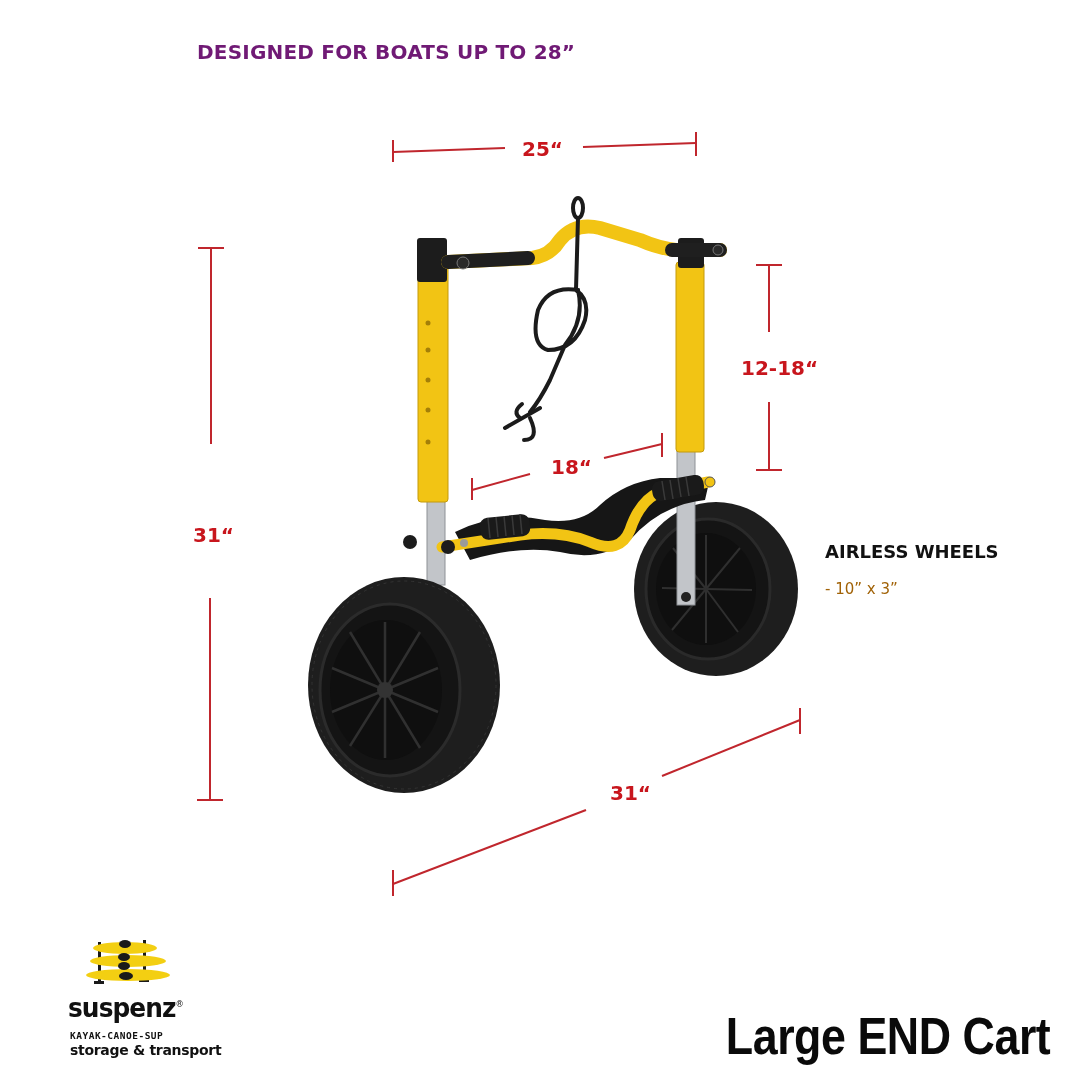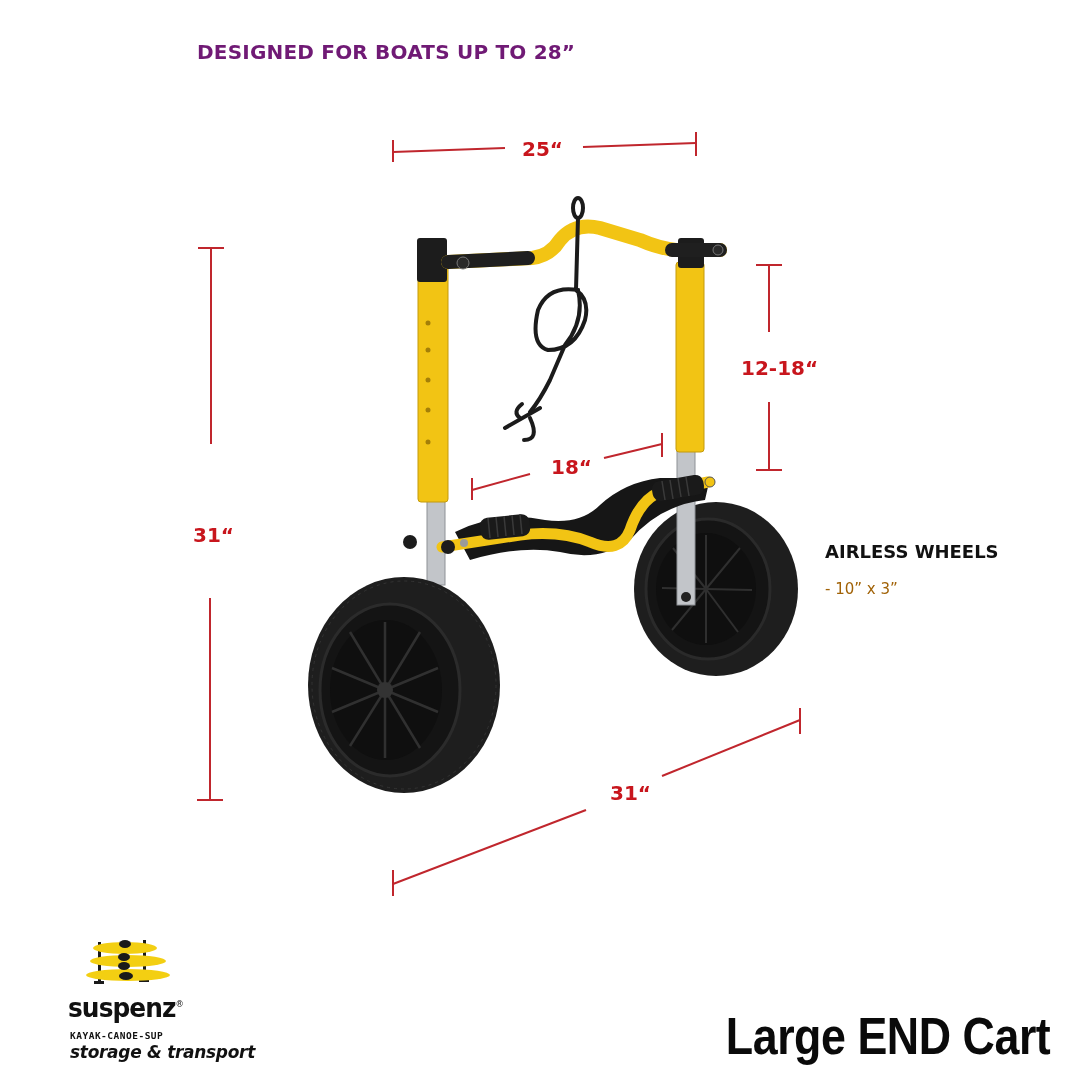--- a/index.html
+++ b/index.html
@@ -6,21 +6,21 @@
   body { width: 1080px; height: 1080px; position: relative; overflow: hidden; font-family: "DejaVu Sans", sans-serif; }
   .abs { position: absolute; }
   .headline { left: 197px; top: 40px; font-size: 20px; font-weight: bold; color: #701a75; letter-spacing: 0.2px; }
   .dim { font-family: "DejaVu Sans", sans-serif; font-weight: bold; color: #c8161d; font-size: 20px; }
   .feature-title { left: 825px; top: 541px; font-size: 18px; font-weight: bold; color: #111; }
   .feature-sub { left: 825px; top: 580px; font-size: 15px; color: #a16207; }
   .product-title { right: 30px; top: 1006px; font-family: "Liberation Sans", sans-serif; font-size: 52px; font-weight: bold; color: #0a0a0a; transform: scaleX(0.86); transform-origin: right center; letter-spacing: -0.5px; }
   .logo-word { left: 68px; top: 992px; font-family: "DejaVu Sans", sans-serif; font-weight: bold; font-size: 27px; color: #111; letter-spacing: -1px; transform: scaleX(0.92); transform-origin: left; }
   .logo-reg { font-size: 9px; vertical-align: super; font-weight: normal; }
   .logo-tag1 { left: 70px; top: 1030px; font-family: "DejaVu Sans Mono", monospace; font-weight: bold; font-size: 9.5px; color: #111; letter-spacing: 0.5px; }
-  .logo-tag2 { left: 70px; top: 1042px; font-family: "DejaVu Sans", sans-serif; font-weight: bold; font-size: 17px; color: #111; letter-spacing: -0.3px; font-style: italic; }
+  .logo-tag2 { left: 70px; top: 1042px; font-family: "DejaVu Sans", sans-serif; font-weight: bold; font-size: 14px; color: #111; letter-spacing: -0.3px; }
   svg.layer { position: absolute; left: 0; top: 0; }
 </style>
 </head>
 <body>
 
 <div class="abs headline">DESIGNED FOR BOATS UP TO 28”</div>
 
 <svg class="layer" width="1080" height="1080" viewBox="0 0 1080 1080">
 
   <g stroke="#c0262d" stroke-width="2" fill="none">

